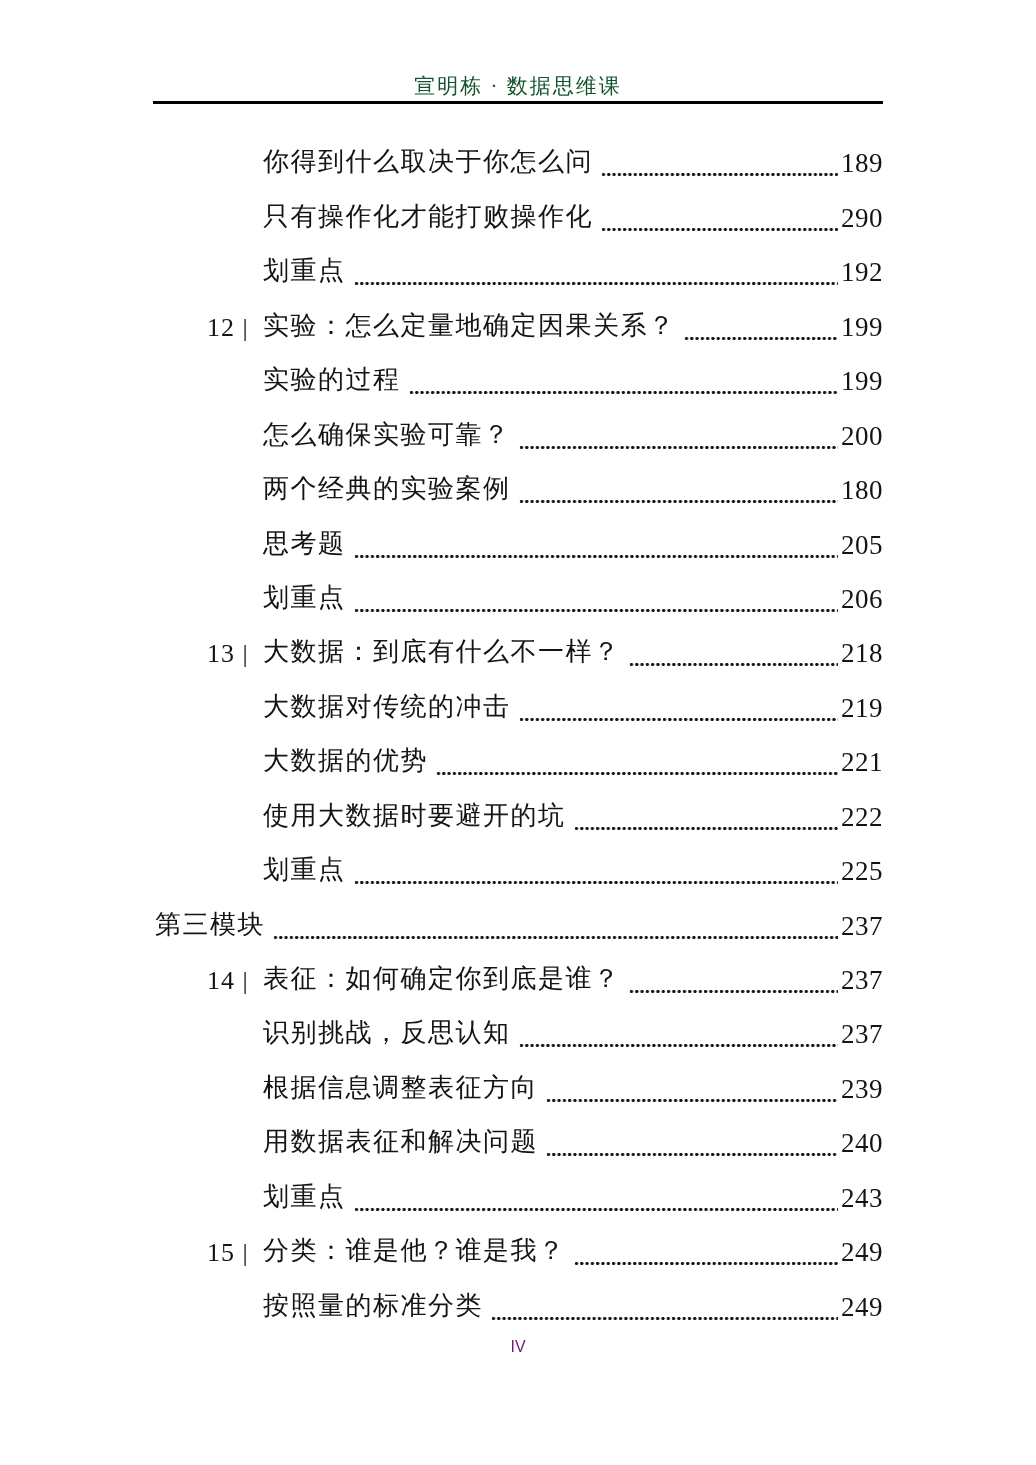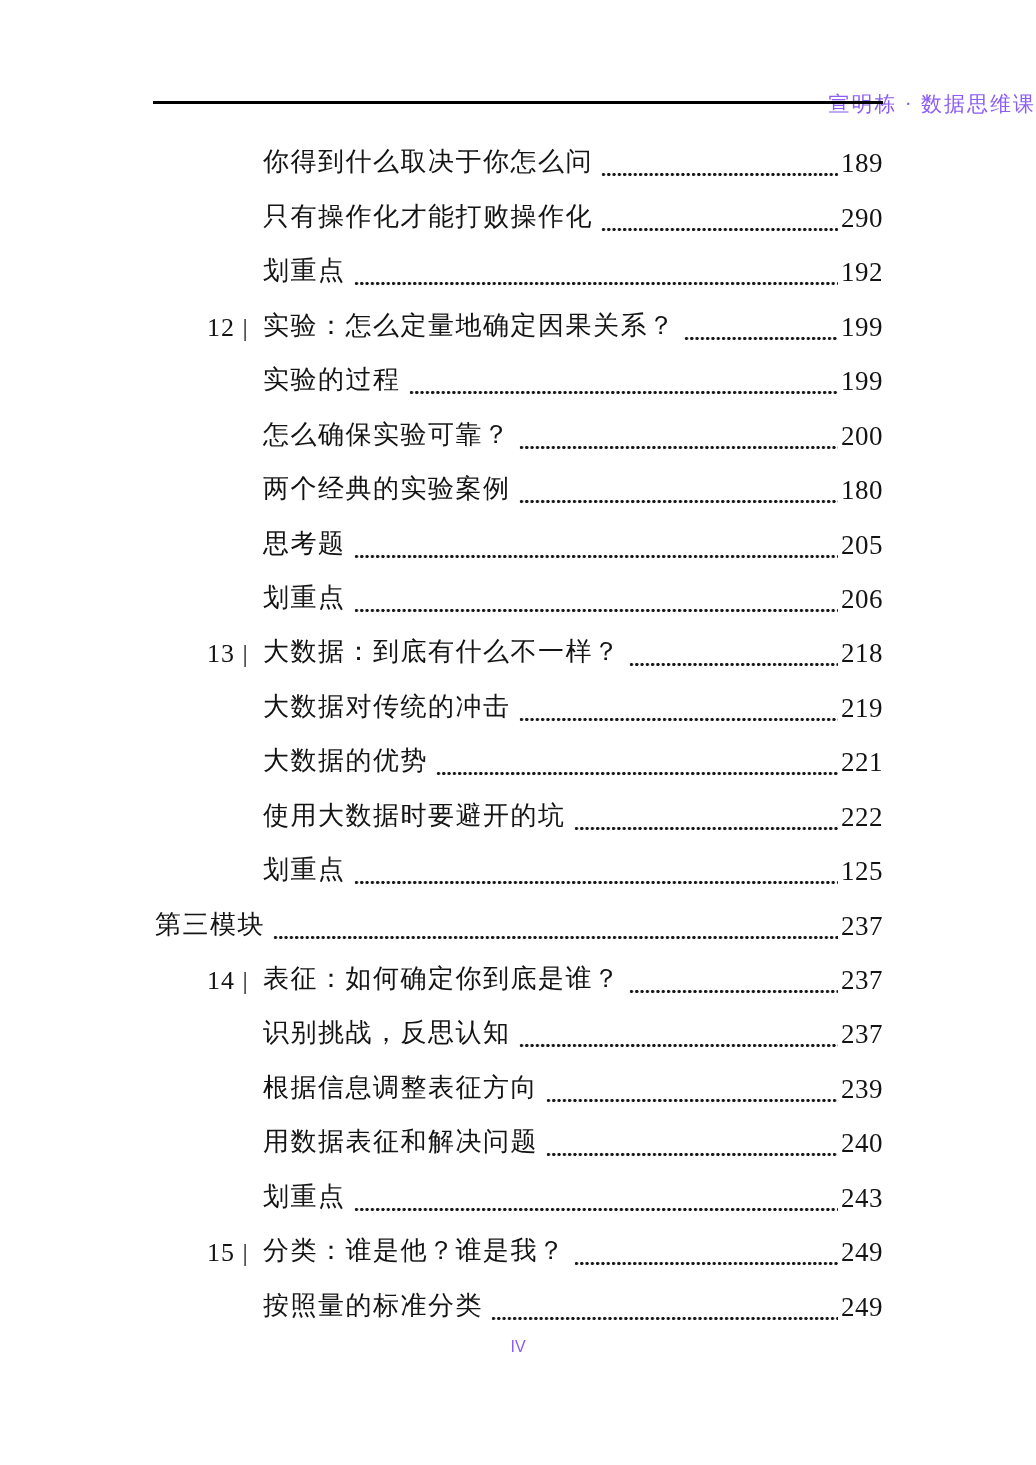--- a/index.html
+++ b/index.html
@@ -9,25 +9,24 @@
     width: 1036px;
     height: 1465px;
     background: #ffffff;
     color: #141414;
     font-family: "Liberation Serif", "DejaVu Serif", serif;
     overflow: hidden;
   }
   .running-head {
     position: absolute;
     top: 72px; left: 0; right: 0;
-    text-align: right;
+    text-align: center;
     font-size: 21px;
     letter-spacing: 2px;
-    color: #8b5cf6;
-    margin-top: 18px;
+    color: #14532d;
   }
   .header-rule {
     position: absolute;
     top: 101px; left: 153px;
     width: 730px; height: 3px;
     background: #000000;
   }
   .toc {
     position: absolute;
     top: 125px; left: 153px;
@@ -67,21 +66,21 @@
     flex: 0 0 auto;
     font-size: 27px;
     letter-spacing: 0.5px;
   }
   .folio {
     position: absolute;
     top: 1338px; left: 0; right: 0;
     text-align: center;
     font-family: "Liberation Sans", "DejaVu Sans", sans-serif;
     font-size: 16px;
-    color: #8b5cf6;
+    color: #701a75;
   }
 </style>
 </head>
 <body>
 
 <div class="page">
 
   <div class="running-head">宣明栋 · 数据思维课</div>
 
   <div class="header-rule"></div>
@@ -175,21 +174,21 @@
 
     <span class="title">使用大数据时要避开的坑</span>
     <span class="dots"></span>
     <span class="pg">222</span>
   </div>
 
   <div class="row sub">
 
     <span class="title">划重点</span>
     <span class="dots"></span>
-    <span class="pg">125</span>
+    <span class="pg">225</span>
   </div>
 
   <div class="row module">
 
     <span class="title">第三模块</span>
     <span class="dots"></span>
     <span class="pg">237</span>
   </div>
 
   <div class="row chapter">

